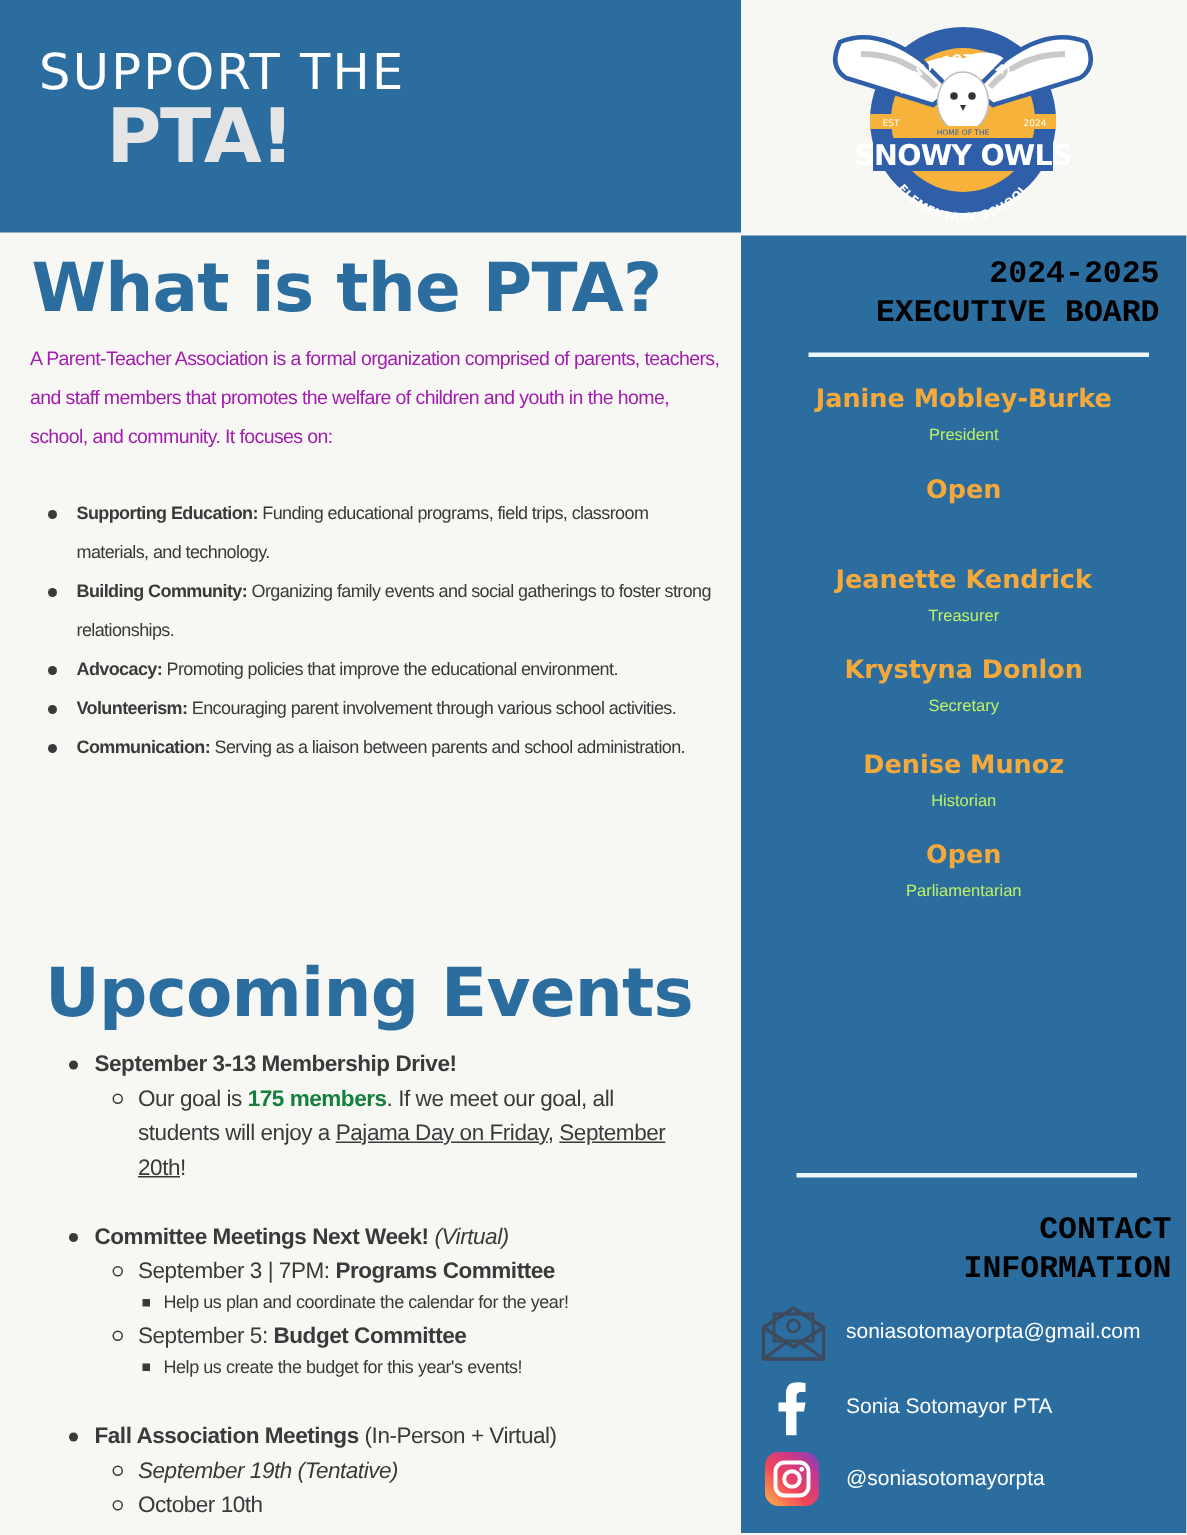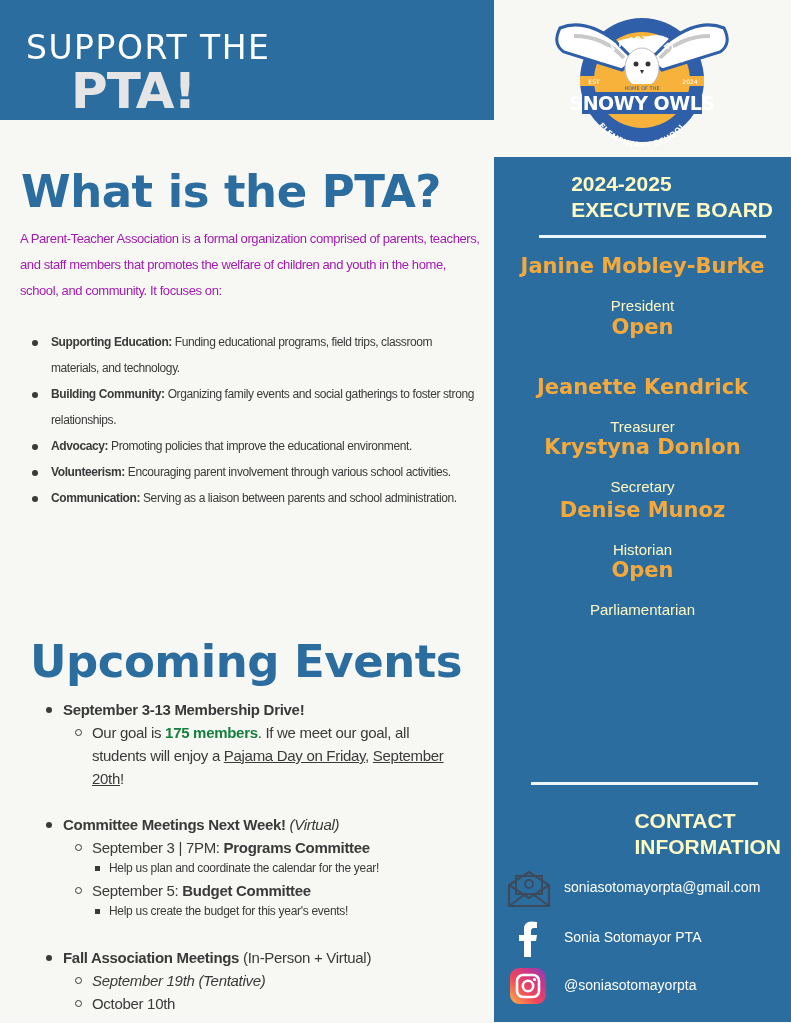--- a/index.html
+++ b/index.html
@@ -1,17 +1,17 @@
 <!DOCTYPE html>
 <html><head>
 <meta charset="utf-8">
 <style>
   html, body { margin:0; padding:0; }
   body { width:791px; height:1023px; background:#f7f7f4; position:relative; overflow:hidden; font-family:"Liberation Sans", sans-serif; color:#3a3a3a; }
-  .header { position:absolute; left:0; top:0; width:494px; height:120px; background:#2c6d9f; }
+  .header { position:absolute; left:0; top:0; width:494px; height:155px; background:#2c6d9f; }
   .h-support { position:absolute; left:26px; top:28px; font-size:33px; color:#ffffff; letter-spacing:1.5px; font-family:"DejaVu Sans", sans-serif; font-weight:normal; }
   .h-pta { position:absolute; left:25px; top:62px; font-size:50px; color:#e5e5e5; font-weight:bold; font-family:"DejaVu Sans", sans-serif; letter-spacing:-1px;margin-left:46px; }
   .logo-box { position:absolute; left:494px; top:0; width:297px; height:155px; background:#f7f7f4; }
   .sidebar { position:absolute; left:494px; top:157px; width:297px; height:865px; background:#2c6d9f; }
   .main { position:absolute; left:0; top:157px; width:494px; }
   .title1 { position:absolute; left:21px; top:8px; font-size:45px; font-weight:bold; color:#2c6d9f; font-family:"DejaVu Sans", sans-serif; letter-spacing:-0.5px; white-space:nowrap; }
   .intro { position:absolute; left:20px; top:69px; width:460px; font-size:13px; line-height:26px; color:#a21caf; letter-spacing:-0.4px; }
   .focus-list { position:absolute; left:30px; top:172px; width:450px; margin:0; padding:0; list-style:none; }
   .focus-list li { position:relative; padding-left:21px; font-size:12px; line-height:26px; letter-spacing:-0.4px; margin-bottom:0; }
   .focus-list li .dot { position:absolute; left:2px; top:11px; width:6px; height:6px; background:#3a3a3a; border-radius:50%; }
@@ -22,25 +22,25 @@
   .sub { position:absolute; left:75px; font-size:15px; line-height:23px; width:380px; letter-spacing:-0.3px; }
   .sub .circ { position:absolute; left:0; top:8px; width:5px; height:5px; border:1.3px solid #3a3a3a; border-radius:50%; }
   .sub .lbl { padding-left:17px; display:block; }
   .subsub { position:absolute; left:95px; font-size:12px; line-height:18px; letter-spacing:-0.3px; }
   .subsub .sq { position:absolute; left:0; top:7px; width:5px; height:5px; background:#3a3a3a; }
   .subsub .lbl { padding-left:14px; display:block; }
   .b { font-weight:bold; }
   .hl { color:#15803d; font-weight:bold; }
   .u { text-decoration:underline; }
   .i { font-style:italic; }
-  .sb-title { position:absolute; right:18px; color:#fef9c3; font-weight:bold; font-size:21px; line-height:26px; font-family:Liberation Sans, sans-serif; }
+  .sb-title { position:absolute; right:18px; text-align:right; color:#000000; font-weight:bold; font-size:21px; line-height:26px; font-family:Liberation Mono, monospace; }
   .sb-rule { position:absolute; height:3px; background:#eaf6fb; }
   .member { position:absolute; left:0; width:297px; text-align:center; }
-  .member .name { color:#f6a93b; font-weight:bold; font-size:21px; font-family:"DejaVu Sans", sans-serif; line-height:22px; display:block; }
-  .member .role { color:#fef9c3; font-size:15px; line-height:18px; display:block; margin-top:20px; }
+  .member .name { color:#f6a93b; font-weight:bold; font-size:17px; font-family:"DejaVu Sans", sans-serif; line-height:22px; display:block; }
+  .member .role { color:#bef264; font-size:11px; line-height:18px; display:block; margin-top:4px; }
   .contact-row { position:absolute; left:0; width:297px; height:40px; }
   .contact-row .txt { position:absolute; left:70px; top:10px; color:#ffffff; font-size:14px; }
   .icon { position:absolute; }
 </style>
 </head>
 <body>
 
 <div class="header">
   <div class="h-support">SUPPORT THE</div>
   <div class="h-pta">PTA!</div>

